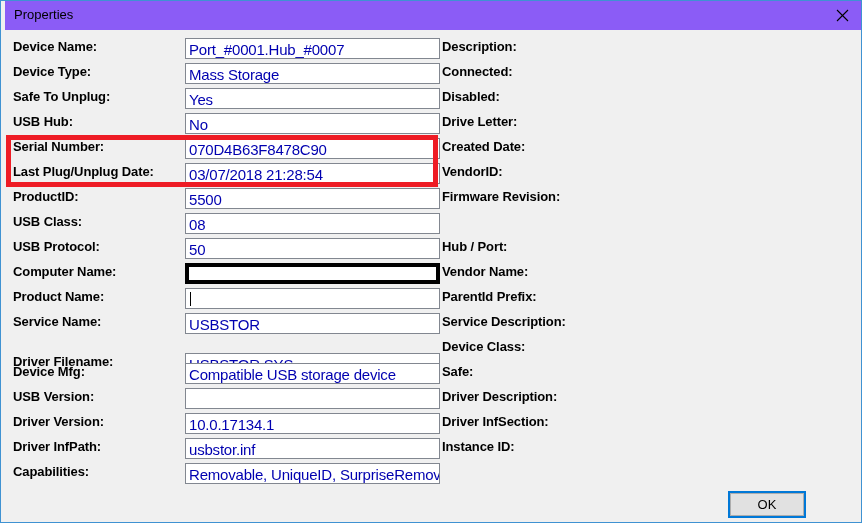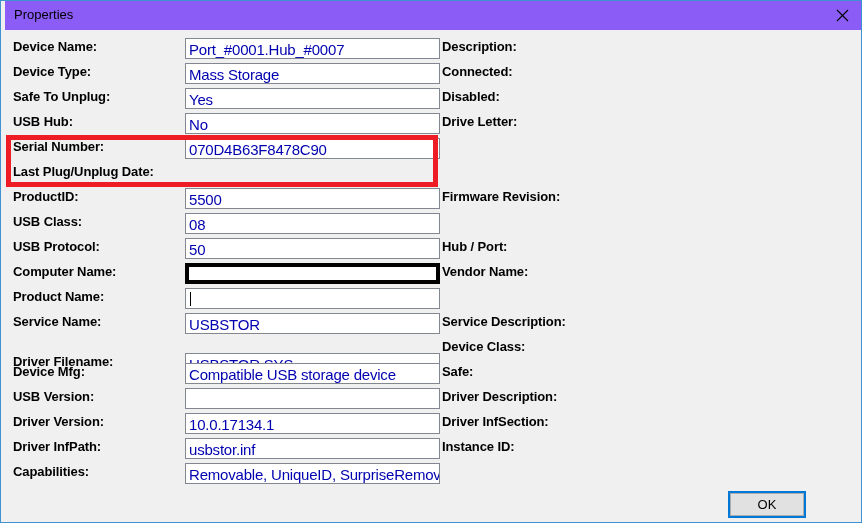--- a/index.html
+++ b/index.html
@@ -188,20 +188,23 @@
       </div>
     </div>
     <div class="field col-left" style="top:108px">
       <span class="field-label">Serial Number:</span>
       <div class="field-box">
         <span class="field-value">070D4B63F8478C90</span>
       </div>
     </div>
     <div class="field col-left" style="top:133px">
       <span class="field-label">Last Plug/Unplug Date:</span>
+      <div class="field-box">
+        <span class="field-value">03/07/2018 21:28:54</span>
+      </div>
     </div>
     <div class="field col-left" style="top:158px">
       <span class="field-label">ProductID:</span>
       <div class="field-box">
         <span class="field-value">5500</span>
       </div>
     </div>
     <div class="field col-left" style="top:183px">
       <span class="field-label">USB Class:</span>
       <div class="field-box">
@@ -279,32 +282,44 @@
 
     </div>
     <div class="field col-right" style="top:58px">
       <span class="field-label">Disabled:</span>
 
     </div>
     <div class="field col-right" style="top:83px">
       <span class="field-label">Drive Letter:</span>
 
     </div>
+    <div class="field col-right" style="top:108px">
+      <span class="field-label">Created Date:</span>
+
+    </div>
+    <div class="field col-right" style="top:133px">
+      <span class="field-label">VendorID:</span>
+
+    </div>
     <div class="field col-right" style="top:158px">
       <span class="field-label">Firmware Revision:</span>
 
     </div>
     <div class="field col-right" style="top:208px">
       <span class="field-label">Hub / Port:</span>
 
     </div>
     <div class="field col-right" style="top:233px">
       <span class="field-label">Vendor Name:</span>
 
     </div>
+    <div class="field col-right" style="top:258px">
+      <span class="field-label">ParentId Prefix:</span>
+
+    </div>
     <div class="field col-right" style="top:283px">
       <span class="field-label">Service Description:</span>
 
     </div>
     <div class="field col-right" style="top:308px">
       <span class="field-label">Device Class:</span>
 
     </div>
     <div class="field col-right" style="top:333px">
       <span class="field-label">Safe:</span>

